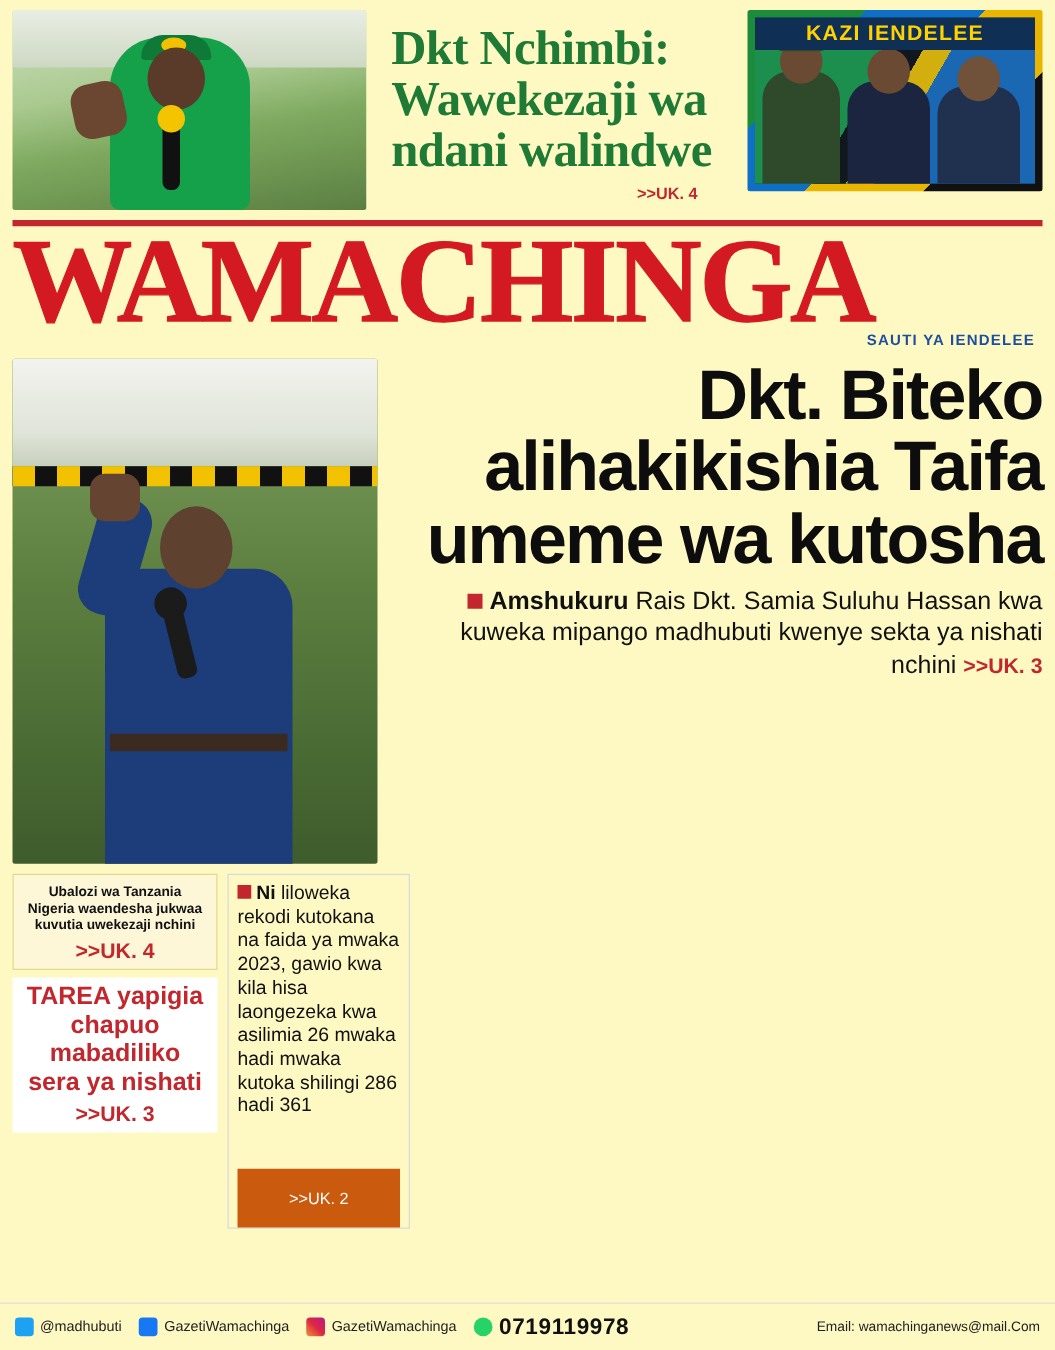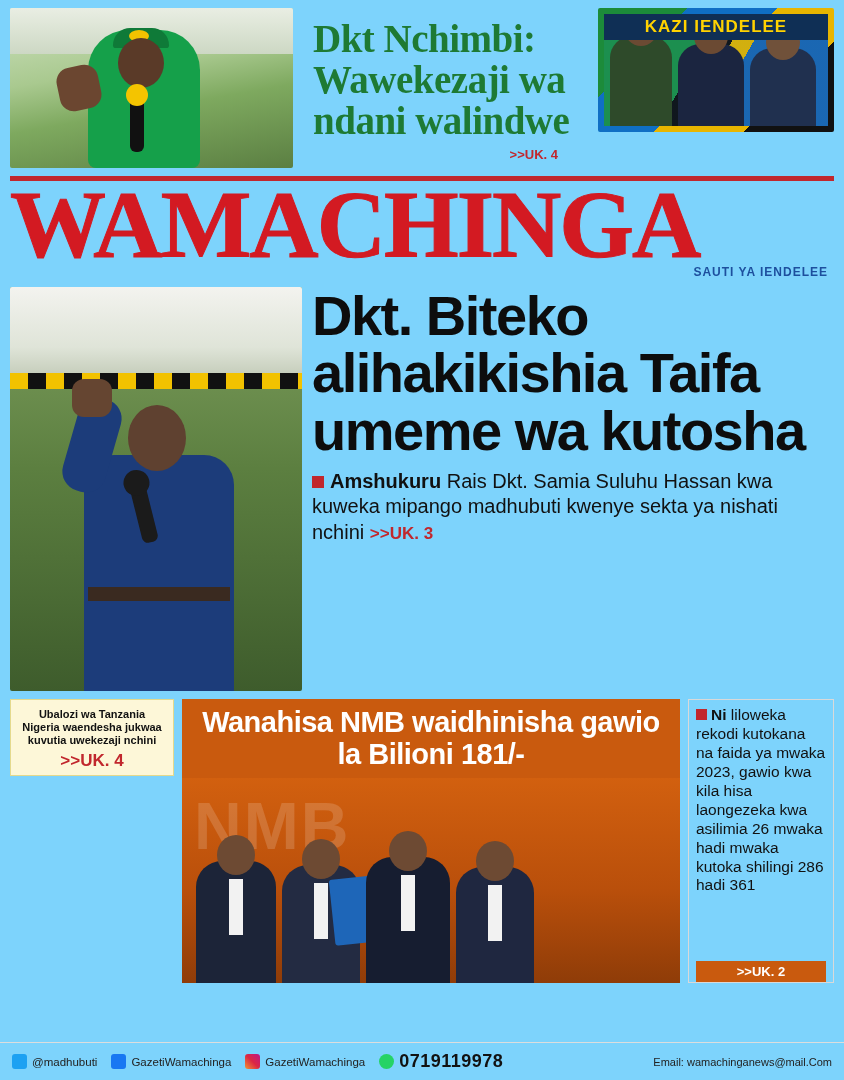--- a/index.html
+++ b/index.html
@@ -2,21 +2,21 @@
 <html><head>
 <meta charset="utf-8">
 <style>
   * { box-sizing: border-box; margin: 0; padding: 0; }
   body {
     width: 844px; height: 1080px;
     font-family: "Liberation Sans", sans-serif;
     background: #ffffff;
     overflow: hidden;
   }
-  .page { position: relative; width: 844px; height: 1080px; background:#7dd3fc; }
+  .page { position: relative; width: 844px; height: 1080px; background:#fef9c3; }
 
   
   .top-strip { display:flex; height:176px; padding:8px 10px 4px 10px; gap:8px; }
   .top-photo {
     width: 283px; height: 160px; border-radius: 2px;
     background: linear-gradient(170deg,#cfe2c0 0%,#a9c98f 38%,#7ea95f 60%,#5b7f42 100%);
     position: relative; overflow: hidden; flex: none;
   }
   .tp-tent { position:absolute; top:0; left:0; right:0; height:46px;
     background: linear-gradient(180deg,#e9eee3,#cdd8c4); }
@@ -44,21 +44,21 @@
   .top-head h1 {
     font-family: "Liberation Serif", serif;
     font-size: 39px; line-height: 1.06; color:#1e7a34; font-weight:700;
     letter-spacing:-0.5px;
   }
   .top-head .ref {
     text-align:right; color:#c1272d; font-weight:bold; font-size:13px; margin-top:6px;
     padding-right:26px;
   }
   .top-right {
-    width: 236px; height:124px; flex:none; position:relative; padding:4px;
+    width: 236px; height:145px; flex:none; position:relative; padding:4px;
     background: linear-gradient(135deg,#1c8b3a 0%,#1c8b3a 25%,#0f6fc4 25%,#0f6fc4 50%,#e8b500 50%,#e8b500 75%,#111 75%);
     border-radius:2px;
   }
   .top-right-inner { position:absolute; inset:6px; background:#0b3a66; overflow:hidden; }
   .kazi-banner {
     position:absolute; top:0; left:0; right:0; height:26px; background:#0f2f55;
     color:#ffd200; font-weight:bold; font-size:17px; letter-spacing:1px;
     display:flex; align-items:center; justify-content:center; z-index:3;
   }
   .tr-flag { position:absolute; inset:26px 0 0 0;
@@ -85,21 +85,21 @@
     letter-spacing:1px; padding-right:6px; margin-top:-4px;
   }
   .infobar {
     display:flex; justify-content:space-between; align-items:center;
     margin: 6px 10px 0 10px; padding: 5px 8px;
     border-top:3px solid #c1272d; border-bottom:3px solid #c1272d;
     font-size:12.5px; font-weight:bold; color:#111; letter-spacing:.3px;
   }
 
   
-  .lead { display:flex; gap:10px; padding: 8px 10px 0 10px; height: 412px; }
+  .lead { display:flex; gap:28px; padding: 8px 10px 0 10px; height: 412px; text-align: right; }
   .lead-photo {
     width: 292px; flex:none; border-radius:2px; position:relative; overflow:hidden;
     background: linear-gradient(180deg,#7fa05f 0%,#5c7f40 45%,#3e5c2c 100%);
   }
   .lp-canopy { position:absolute; top:0; left:0; right:0; height:86px;
      background: linear-gradient(180deg,#f3f3ef 0%,#dfe4d8 70%,#c7cfbd 100%); }
   .lp-stripe { position:absolute; top:86px; left:0; right:0; height:16px;
      background: repeating-linear-gradient(90deg,#f2c200 0 18px,#111 18px 36px); }
   .lp-body { position:absolute; left:74px; top:168px; width:150px; height:250px;
      background:#1c3c7a; border-radius:30px 30px 0 0; }
@@ -161,21 +161,21 @@
   .nmb-p:after { content:""; position:absolute; left:50%; margin-left:-7px; top:18px;
     width:14px; height:56px; background:#f2f2f2; }
   .plaque { position:absolute; left:150px; bottom:40px; width:56px; height:66px;
     background:#1e66b8; border-radius:3px; transform:rotate(-6deg); }
 
   .col-right { width:146px; flex:none; display:flex; flex-direction:column;
     border:1px solid #d9d9d9; padding:6px 7px 0 7px; }
   .col-right p { font-size:15.5px; line-height:1.22; color:#111; }
   .col-right .sq { display:inline-block; width:11px;height:11px;background:#c1272d; margin-right:4px; }
   .col-right .ukbar { margin-top:auto; background:#c95a0e; color:#fff; text-align:center;
-    font-weight:bold; font-size:13px; padding:3px 0; }
+    font-weight:normal; font-size:13px; padding:16px 0; }
 
   
   .footer {
     position:absolute; bottom:0; left:0; right:0; height:38px;
     display:flex; align-items:center; gap:14px; padding: 0 12px;
     border-top:1px solid #ddd; font-size:11.5px; color:#222;
   }
   .fitem { display:flex; align-items:center; gap:5px; }
   .fico { width:15px;height:15px; border-radius:3px; display:inline-block; }
   .ico-tw { background:#1da1f2; } .ico-fb { background:#1877f2; }
@@ -241,33 +241,26 @@
     </div>
   </div>
 
   <div class="bottom">
 
     <div class="col-left">
       <div class="brief">
         <p>Ubalozi wa Tanzania Nigeria waendesha jukwaa kuvutia uwekezaji nchini</p>
         <div class="uk uk-red">&gt;&gt;UK. 4</div>
       </div>
-    </div>
-
-    <div class="col-mid">
-      <div class="nmb-head">Wanahisa NMB waidhinisha gawio la Bilioni 181/-</div>
-      <div class="nmb-photo">
-        <div class="nmb-wm">NMB</div>
-        <div class="nmb-p p1"></div>
-        <div class="nmb-p p2"></div>
-        <div class="plaque"></div>
-        <div class="nmb-p p3"></div>
-        <div class="nmb-p p4"></div>
-      </div>
-    </div>
+      <div class="brief brief2">
+        <p>TAREA yapigia chapuo mabadiliko sera ya nishati</p>
+        <div class="uk uk-red">&gt;&gt;UK. 3</div>
+      </div>
+    </div>
+
 
     <div class="col-right">
       <p>
         <span class="sq"></span><b>Ni</b><span> liloweka rekodi kutokana na faida ya mwaka 2023, gawio kwa kila hisa laongezeka kwa asilimia 26 mwaka hadi mwaka kutoka shilingi 286 hadi 361</span>
       </p>
       <div class="ukbar">&gt;&gt;UK. 2</div>
     </div>
   </div>
 
   <div class="footer">

